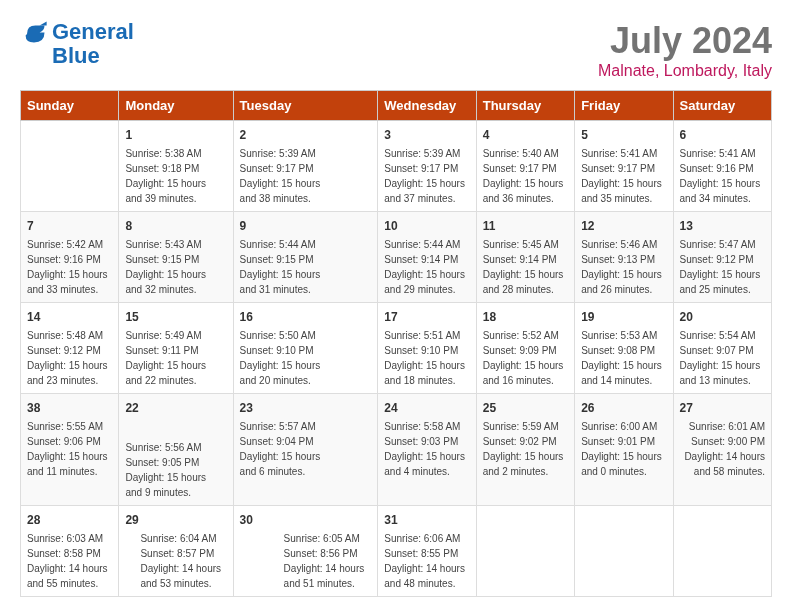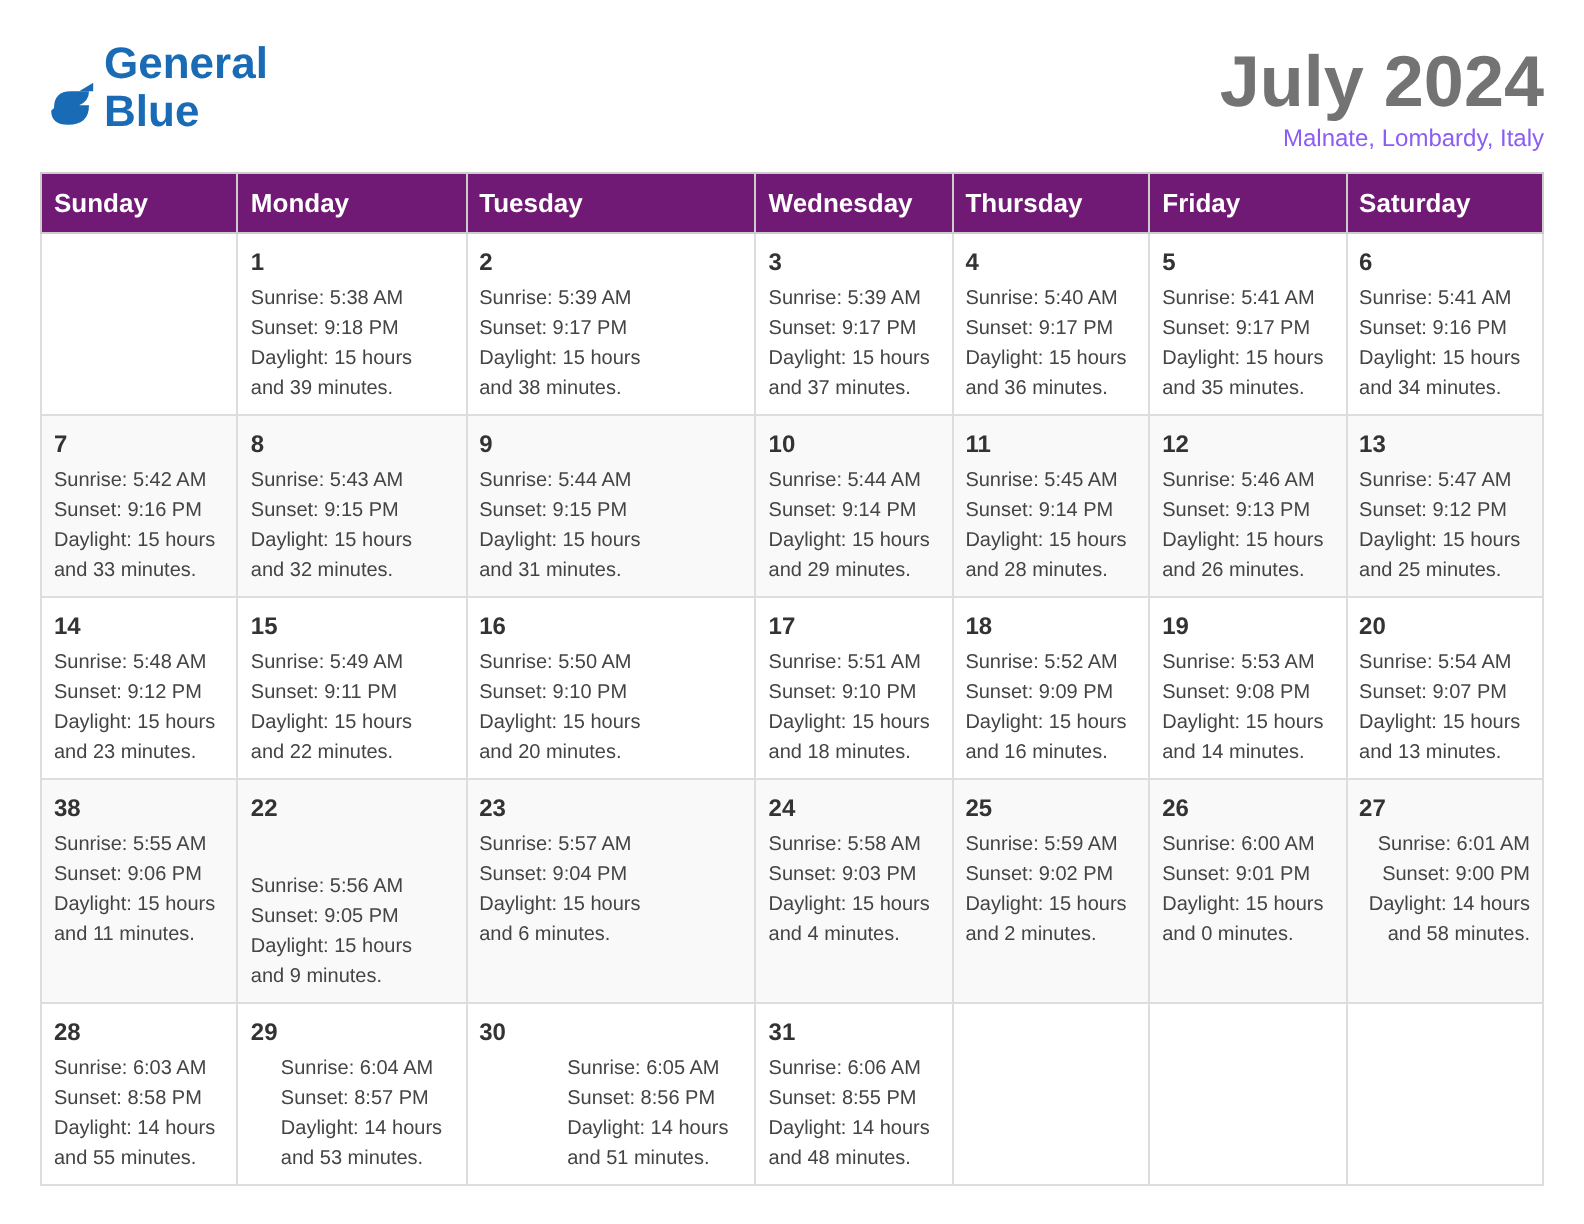--- a/index.html
+++ b/index.html
@@ -11,21 +11,21 @@
       padding: 20px;
     }
     .header {
       display: flex;
       justify-content: space-between;
       align-items: flex-start;
       margin-bottom: 10px;
     }
     .logo {
       display: flex;
-      align-items: flex-end;
+      align-items: flex-start;
     }
     .logo-text {
       font-size: 22px;
       font-weight: bold;
       color: #1a1a2e;
       line-height: 1.1;
     }
     .logo-text span {
       color: #1a6bb5;
     }
@@ -36,30 +36,30 @@
     }
     .title-area {
       text-align: right;
     }
     .month-title {
       font-size: 36px;
       font-weight: bold;
       color: #737373;
     }
     .location {
-      font-size: 12px;
-      color: #8b5cf6;
+      font-size: 16px;
+      color: #be185d;
     }
     table {
       width: 100%;
       border-collapse: collapse;
       font-size: 11px;
     }
     thead tr th {
-      background-color: #701a75;
+      background-color: #c2410c;
       color: #fff;
       padding: 7px 6px;
       text-align: left;
       font-size: 13px;
       font-weight: bold;
       border: 1px solid #ccc;
     }
     tbody tr td {
       vertical-align: top;
       padding: 5px 6px;

